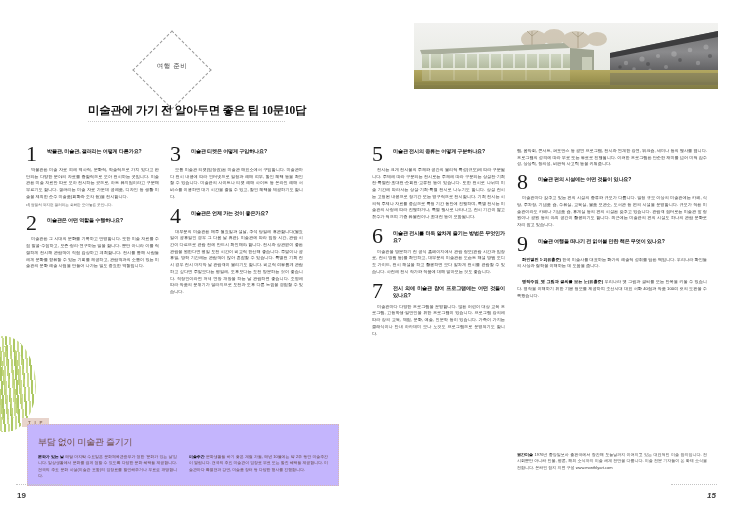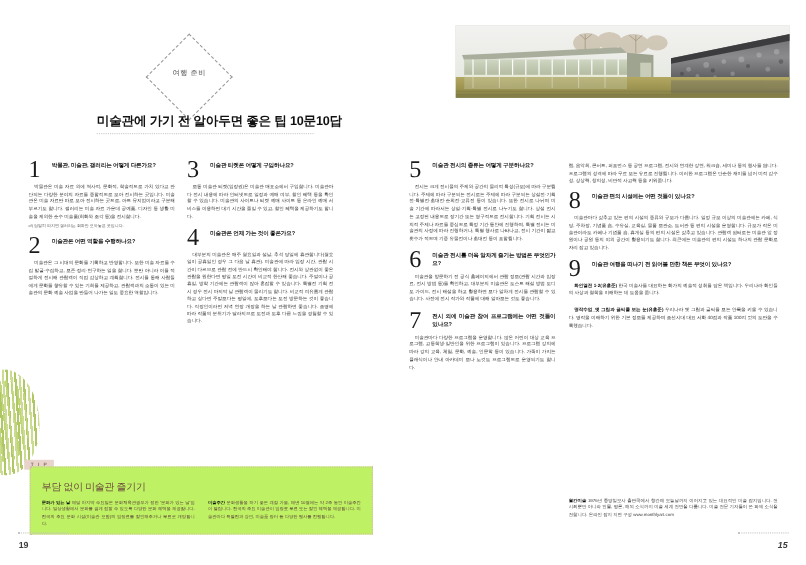--- a/index.html
+++ b/index.html
@@ -76,20 +76,21 @@
   
   .headline {
     position: absolute;
     left: 88px;
     top: 103px;
     font-size: 11.5px;
     font-weight: bold;
     color: #111111;
     letter-spacing: -.02em;
     white-space: nowrap;
+    font-family: Liberation Serif, serif;
   }
   .headline-rule {
     position: absolute;
     left: 88px;
     top: 121px;
     width: 197px;
     height: 0;
     border-top: 1px dotted #c9c9c9;
   }
 
@@ -167,21 +168,21 @@
   .cont { display: block; margin-bottom: 8px; }
 
   
   .tip-box {
     position: absolute;
     left: 27px;
     top: 424px;
     width: 312px;
     height: 62px;
     border: 1px dotted #d8b9b0;
-    background: #bef264;
+    background: #c4b5fd;
     box-sizing: border-box;
     padding: 9px 10px 8px 10px;
   }
   .tip-flag {
     position: absolute;
     left: 22px;
     top: 418px;
     background: #e8d4cc;
     color: #8a6b60;
     font-size: 4.4px;

